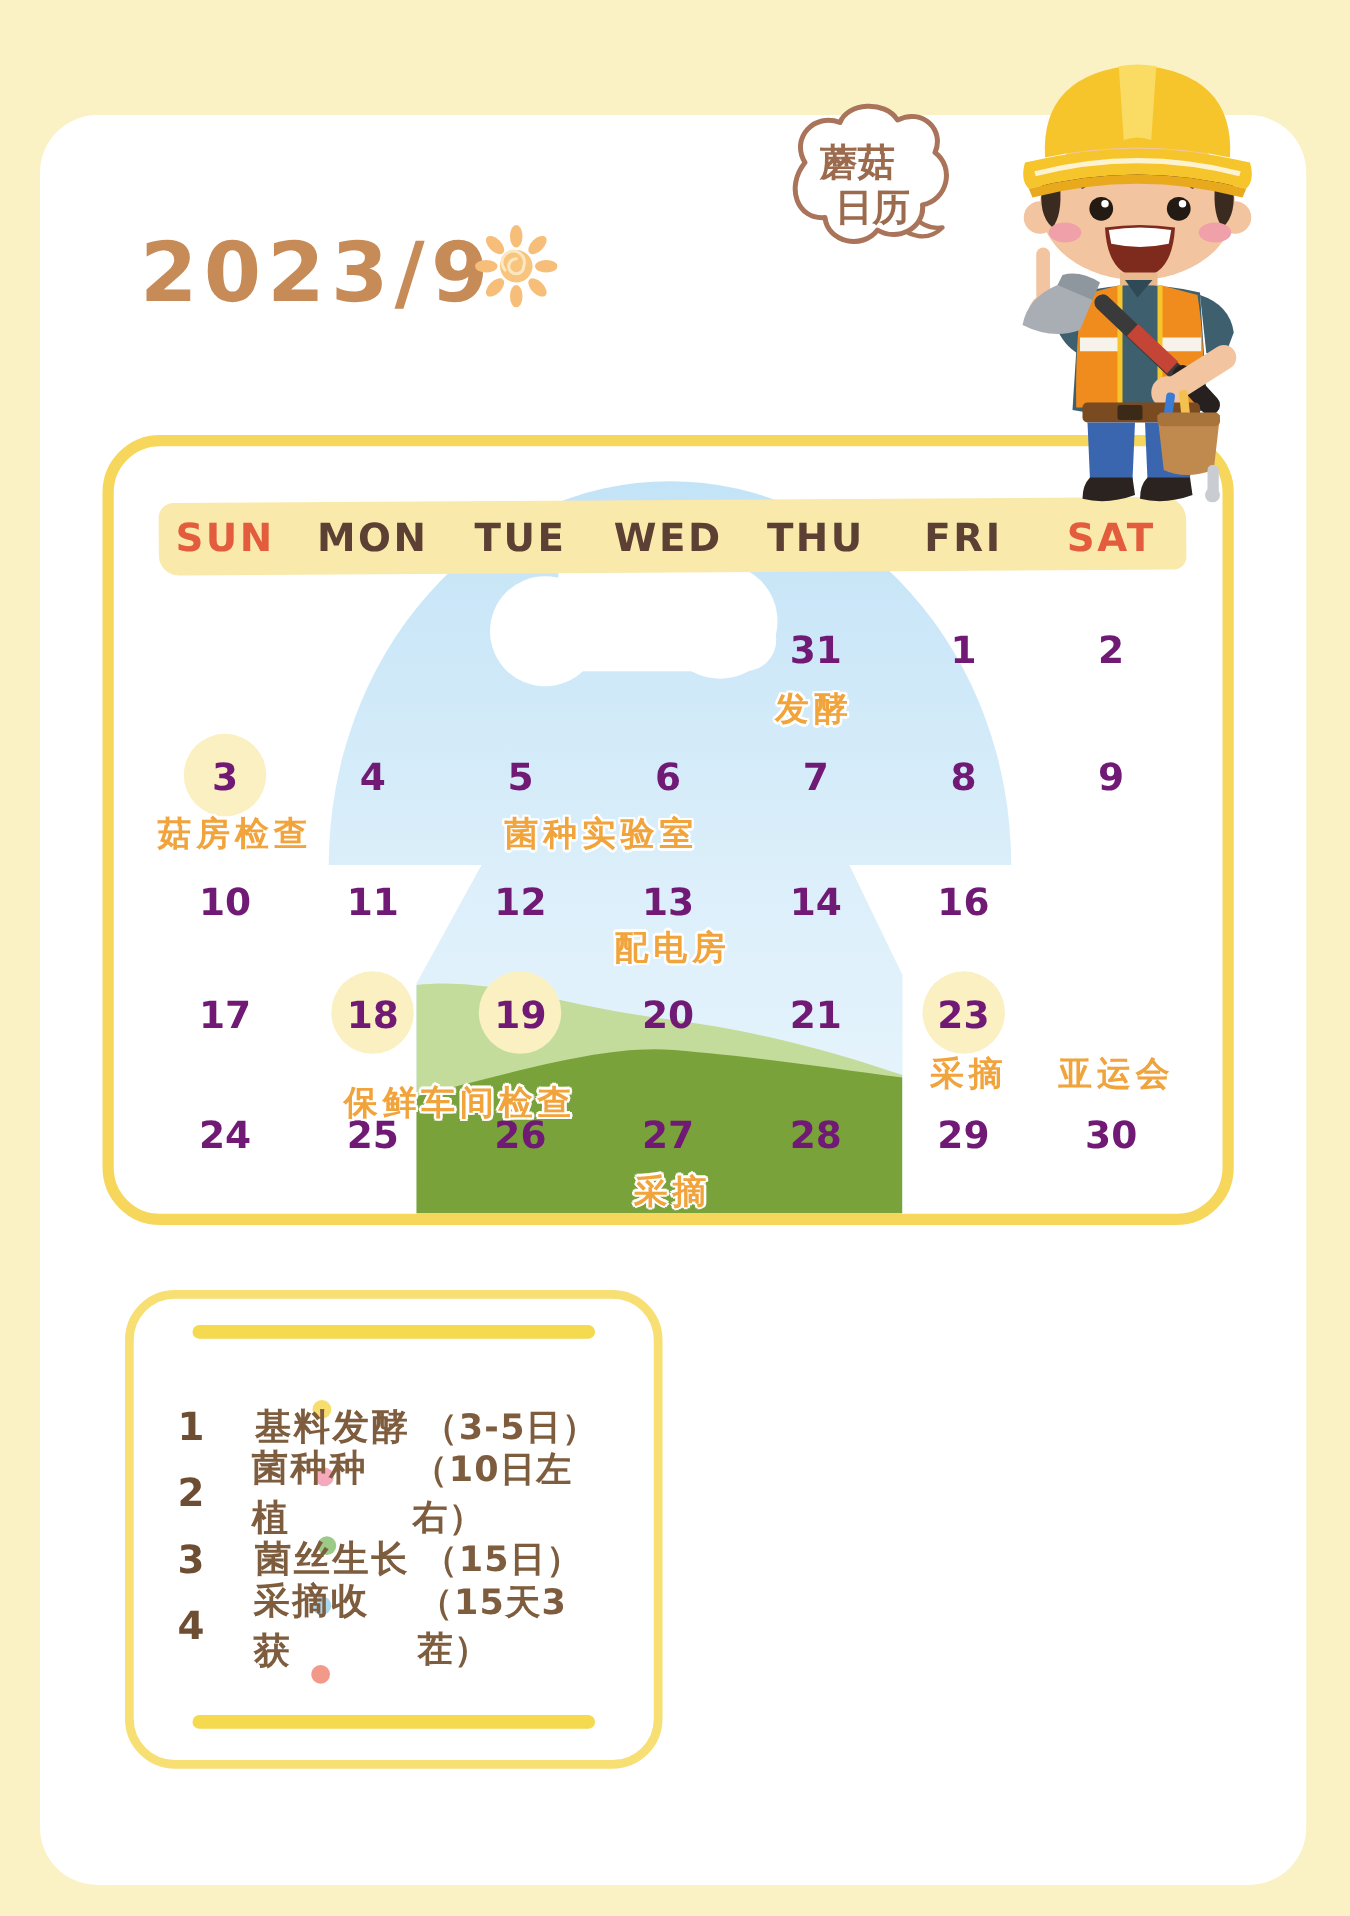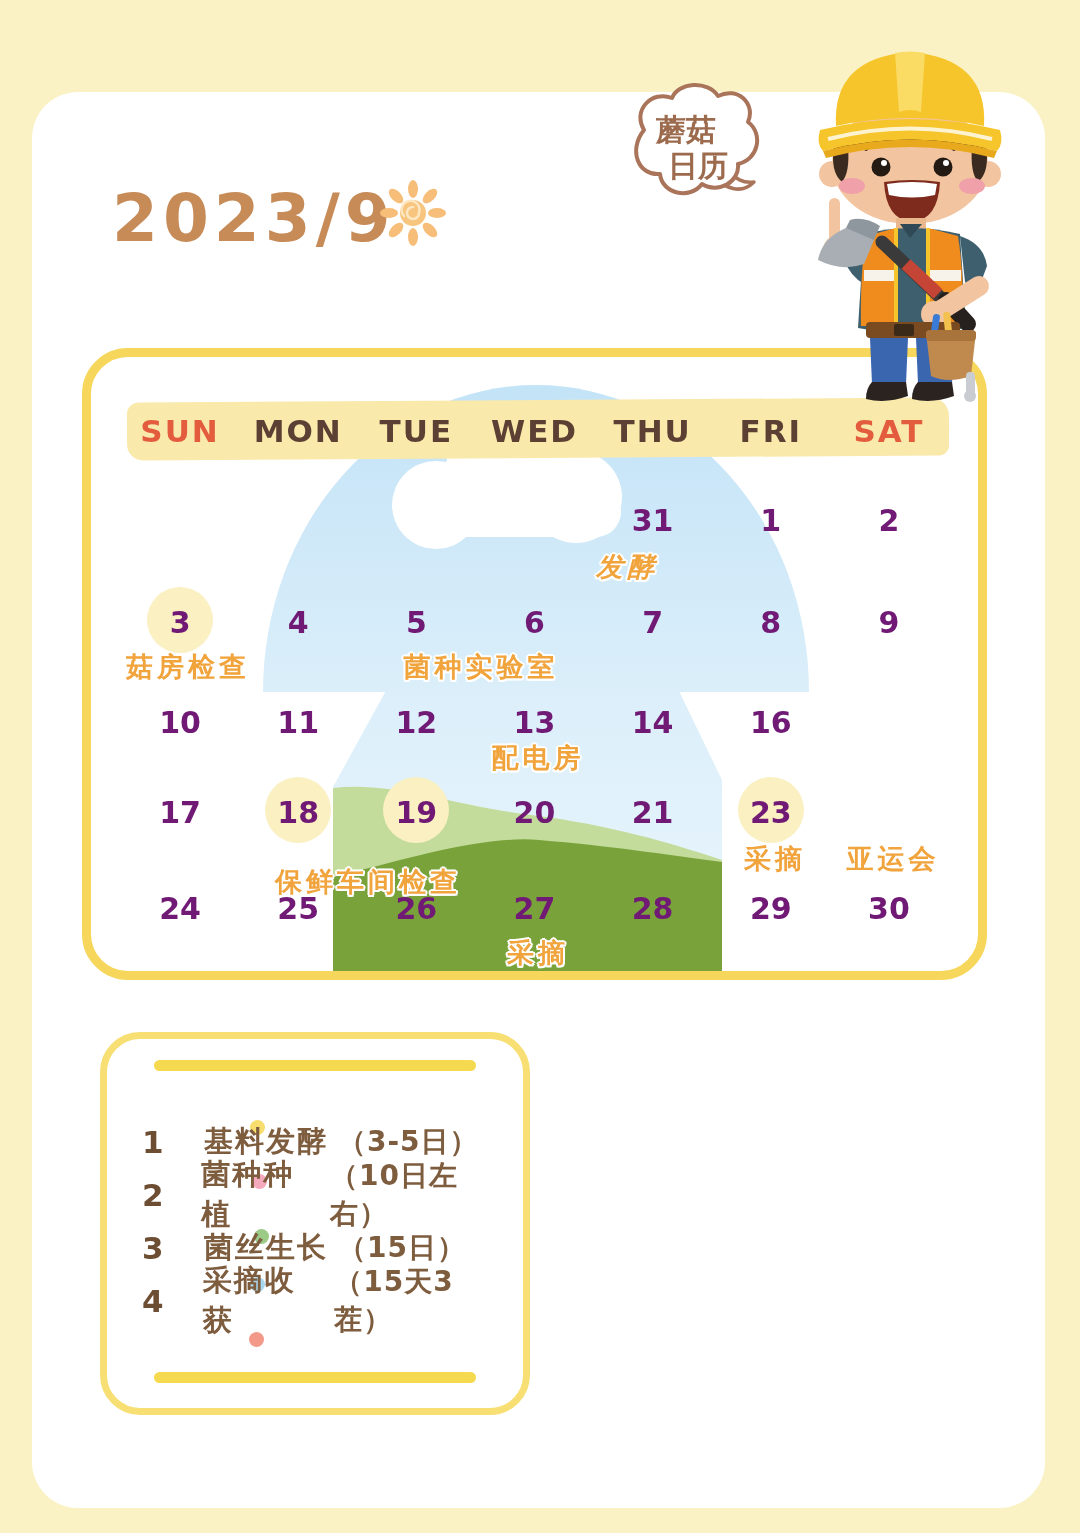--- a/index.html
+++ b/index.html
@@ -303,21 +303,21 @@
           </div>
           <div class="cell">
             <span class="numb">29</span>
           </div>
           <div class="cell">
             <span class="numb">30</span>
           </div>
         </div>
       </div>
     <div class="annotations">
-        <span class="ann" style="left: 536px; top: 192px; font-style: italic;">发酵</span>
+        <span class="ann" style="left: 560px; top: 192px;">发酵</span>
         <span class="ann" style="left: 97px; top: 292px;">菇房检查</span>
         <span class="ann" style="left: 390px; top: 292px;">菌种实验室</span>
         <span class="ann" style="left: 447px; top: 383px;">配电房</span>
         <span class="ann" style="left: 277px; top: 507px;">保鲜车间检查</span>
         <span class="ann" style="left: 684px; top: 484px;">采摘</span>
         <span class="ann" style="left: 802px; top: 484px;">亚运会</span>
         <span class="ann" style="left: 447px; top: 578px;">采摘</span>
       </div>
   </div>
 

